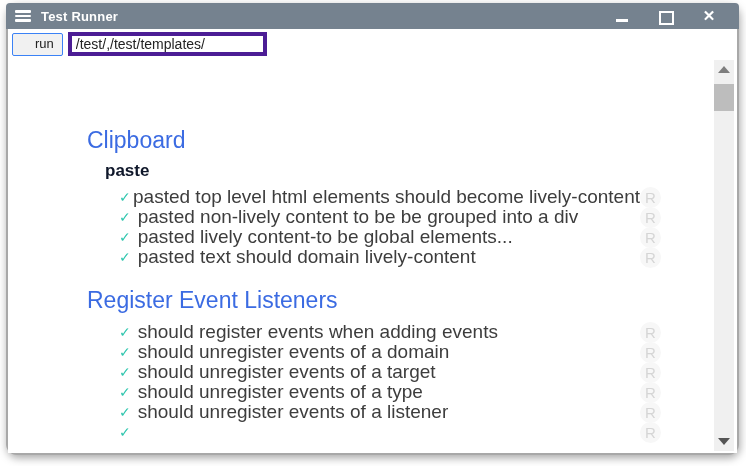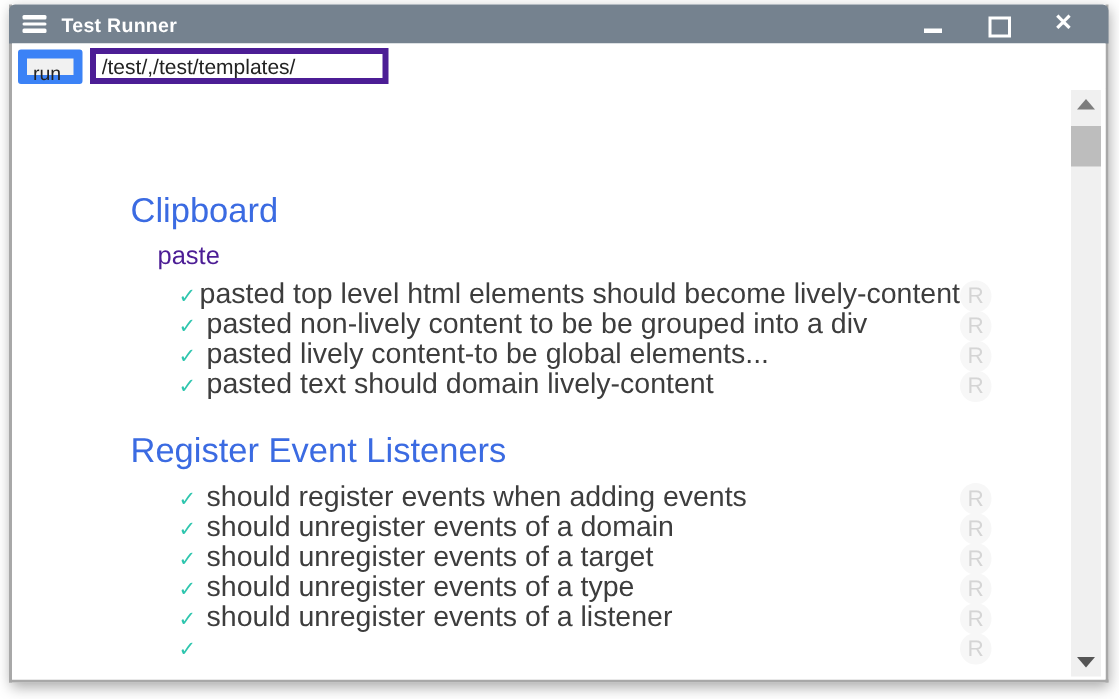--- a/index.html
+++ b/index.html
@@ -9,21 +9,21 @@
     font-family: "Liberation Sans", sans-serif;
     overflow: hidden;
   }
   .window {
     position: absolute;
     left: 6px; top: 3px;
     width: 733px; height: 452px;
     background: #ffffff;
     border: 2px solid #a8a8a8;
     border-top: none;
-    border-radius: 0;
+    border-radius: 11px;
     box-shadow: 1px 3px 9px rgba(0,0,0,0.35);
   }
   
   .titlebar {
     position: absolute;
     left: -2px; top: 0; right: -2px;
     height: 26px;
     background: #75828f;
     border-radius: 4px 4px 0 0;
     display: flex;
@@ -68,23 +68,23 @@
     position: absolute; left: 0; top: 26px; right: 0; height: 30px;
     background: #ffffff;
     display: flex; align-items: center;
     padding-left: 4px;
   }
   .run-btn {
     font-family: "Liberation Sans", sans-serif;
     font-size: 13px;
     color: #222222;
     background: #f1f1f1;
-    border: 6px solid #3b82f6;
+    border: 1px solid #3b82f6;
     border-radius: 2px;
-    padding: 2px 8px 3px 4px;
+    padding: 2px 8px 3px 22px;
     height: 23px;
     cursor: pointer;
   }
   .path-input {
     font-family: "Liberation Sans", sans-serif;
     font-size: 14px;
     color: #222222;
     margin-left: 5px;
     width: 199px;
     height: 24px;
@@ -101,22 +101,22 @@
   .results { padding-top: 68px; }
   .suite-title {
     font-size: 23px;
     font-weight: normal;
     color: #3b6be2;
     margin-left: 79px;
     line-height: 27px;
   }
   .subsuite-title {
     font-size: 17px;
-    font-weight: normal;
-    color: #4c1d95;
+    font-weight: bold;
+    color: #0f172a;
     margin: 7px 0 6px 97px;
     line-height: 20px;
   }
   .suite-2 .suite-title { margin-top: 20px; }
   .tests { margin-top: 0; }
   .suite-2 .tests { margin-top: 8px; }
   .test-row {
     height: 20px;
     display: flex;
     align-items: center;

